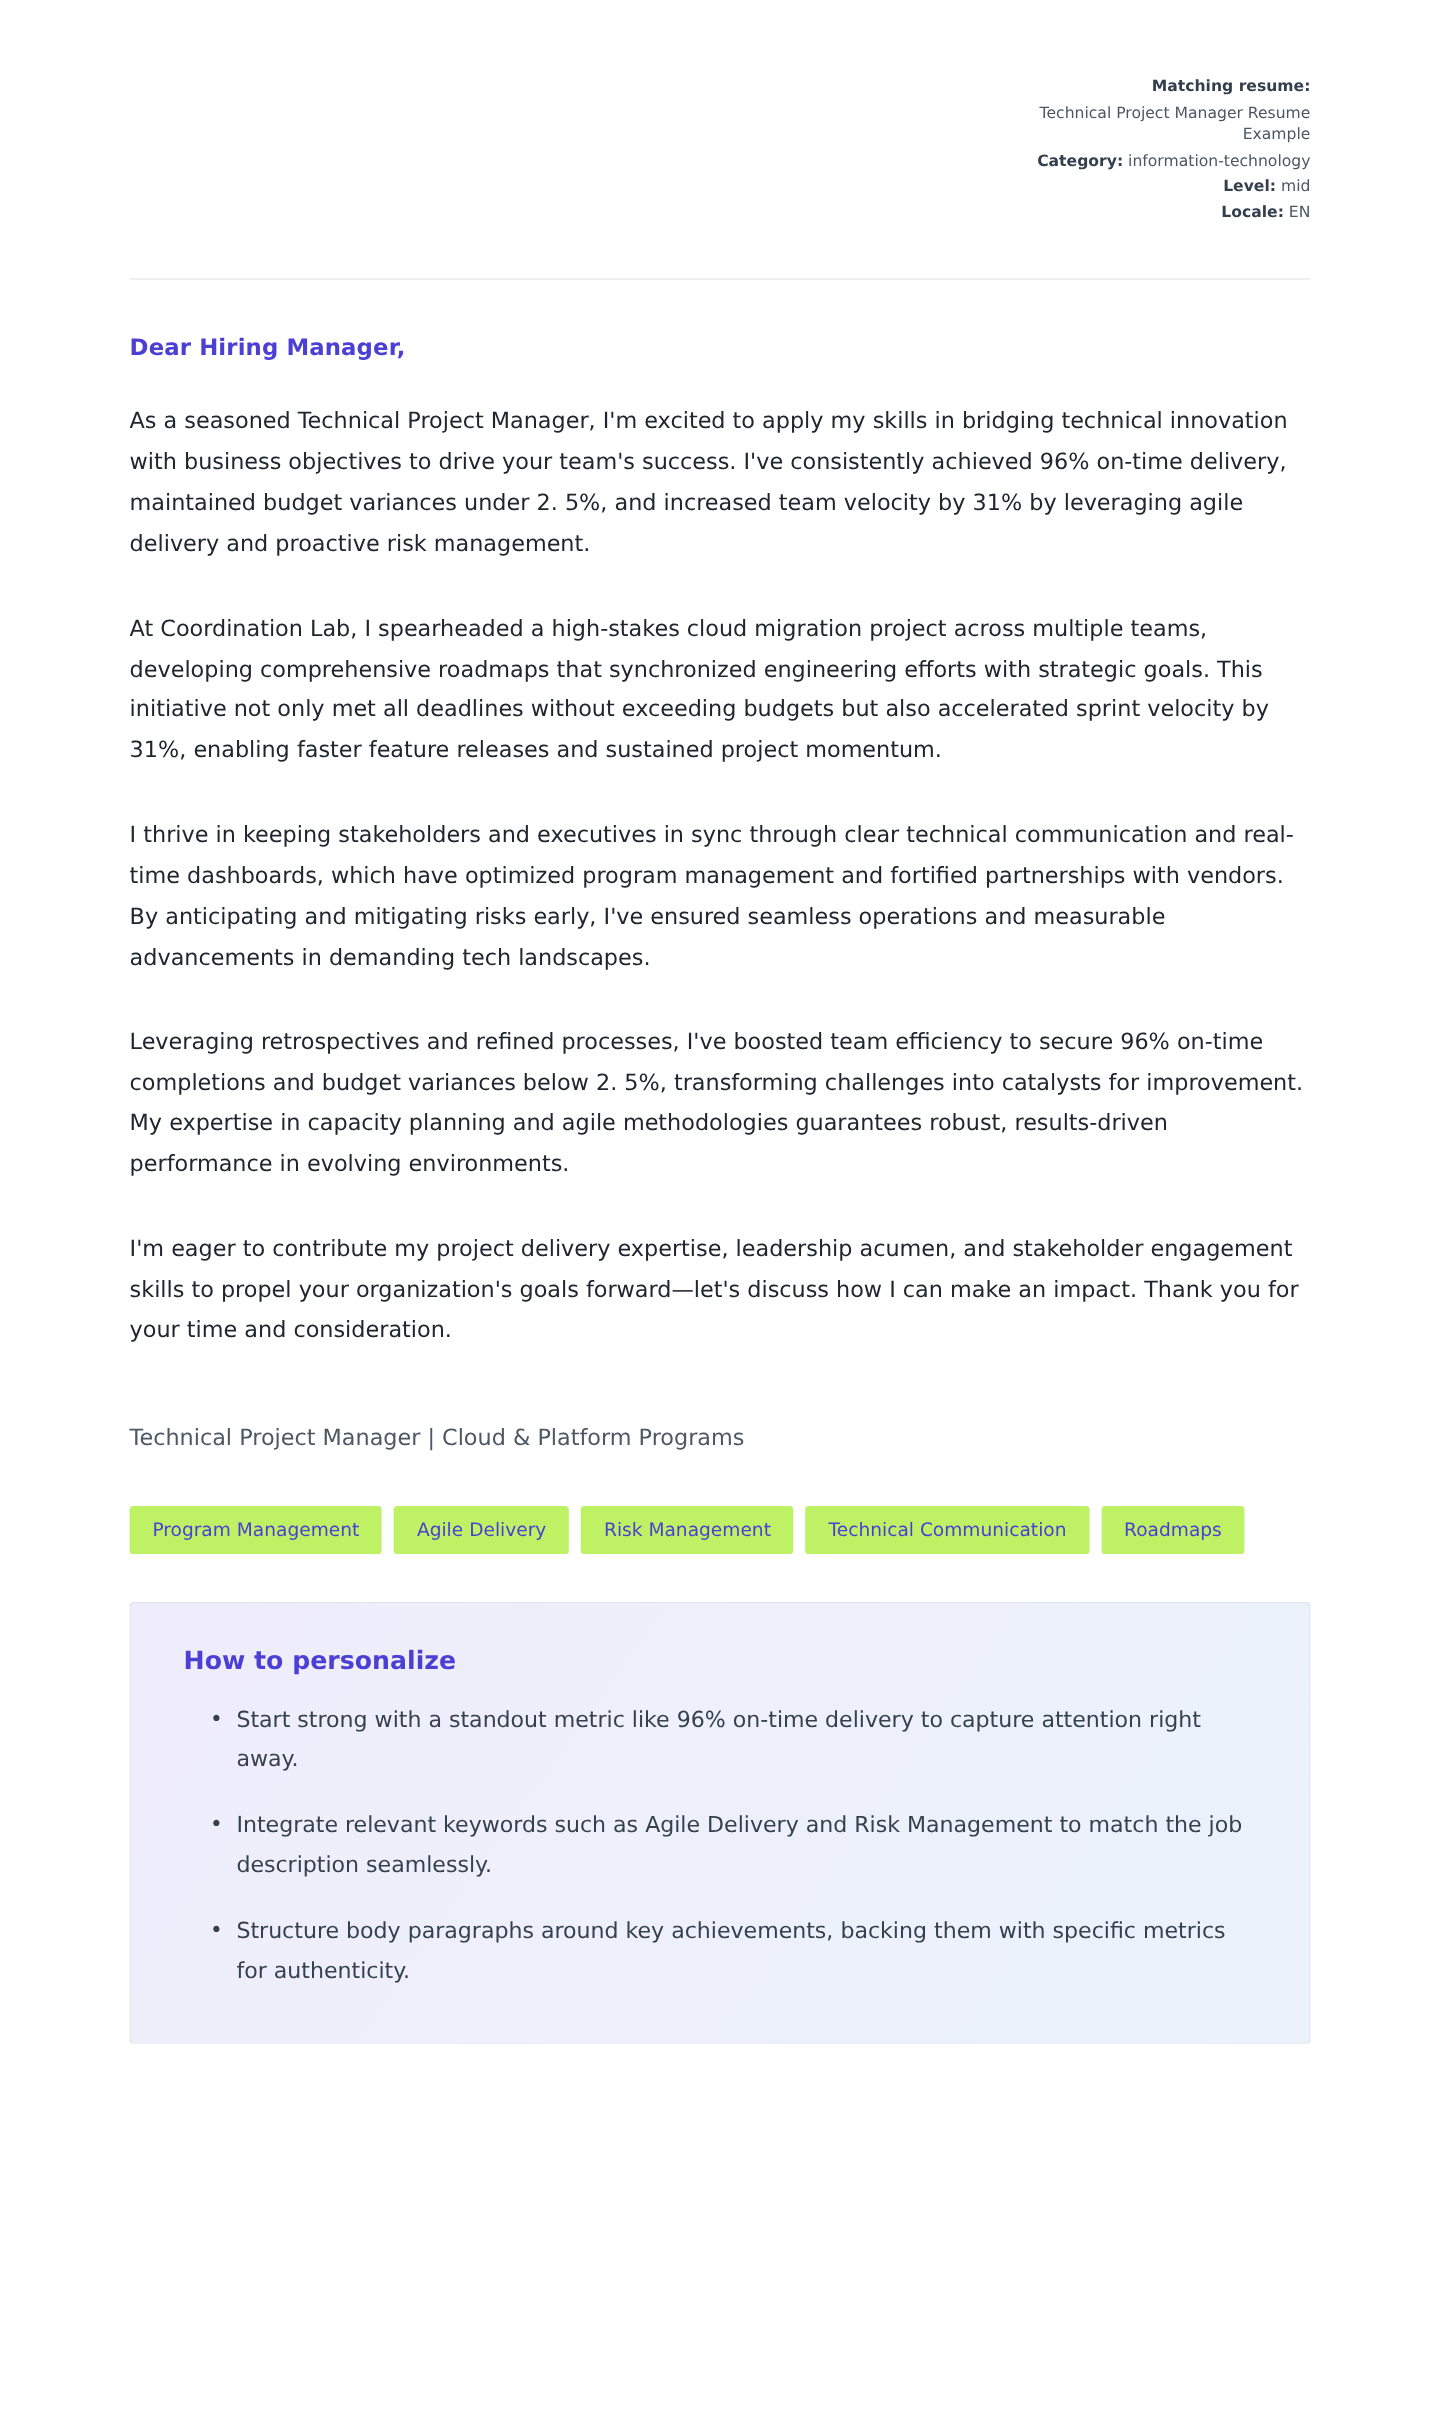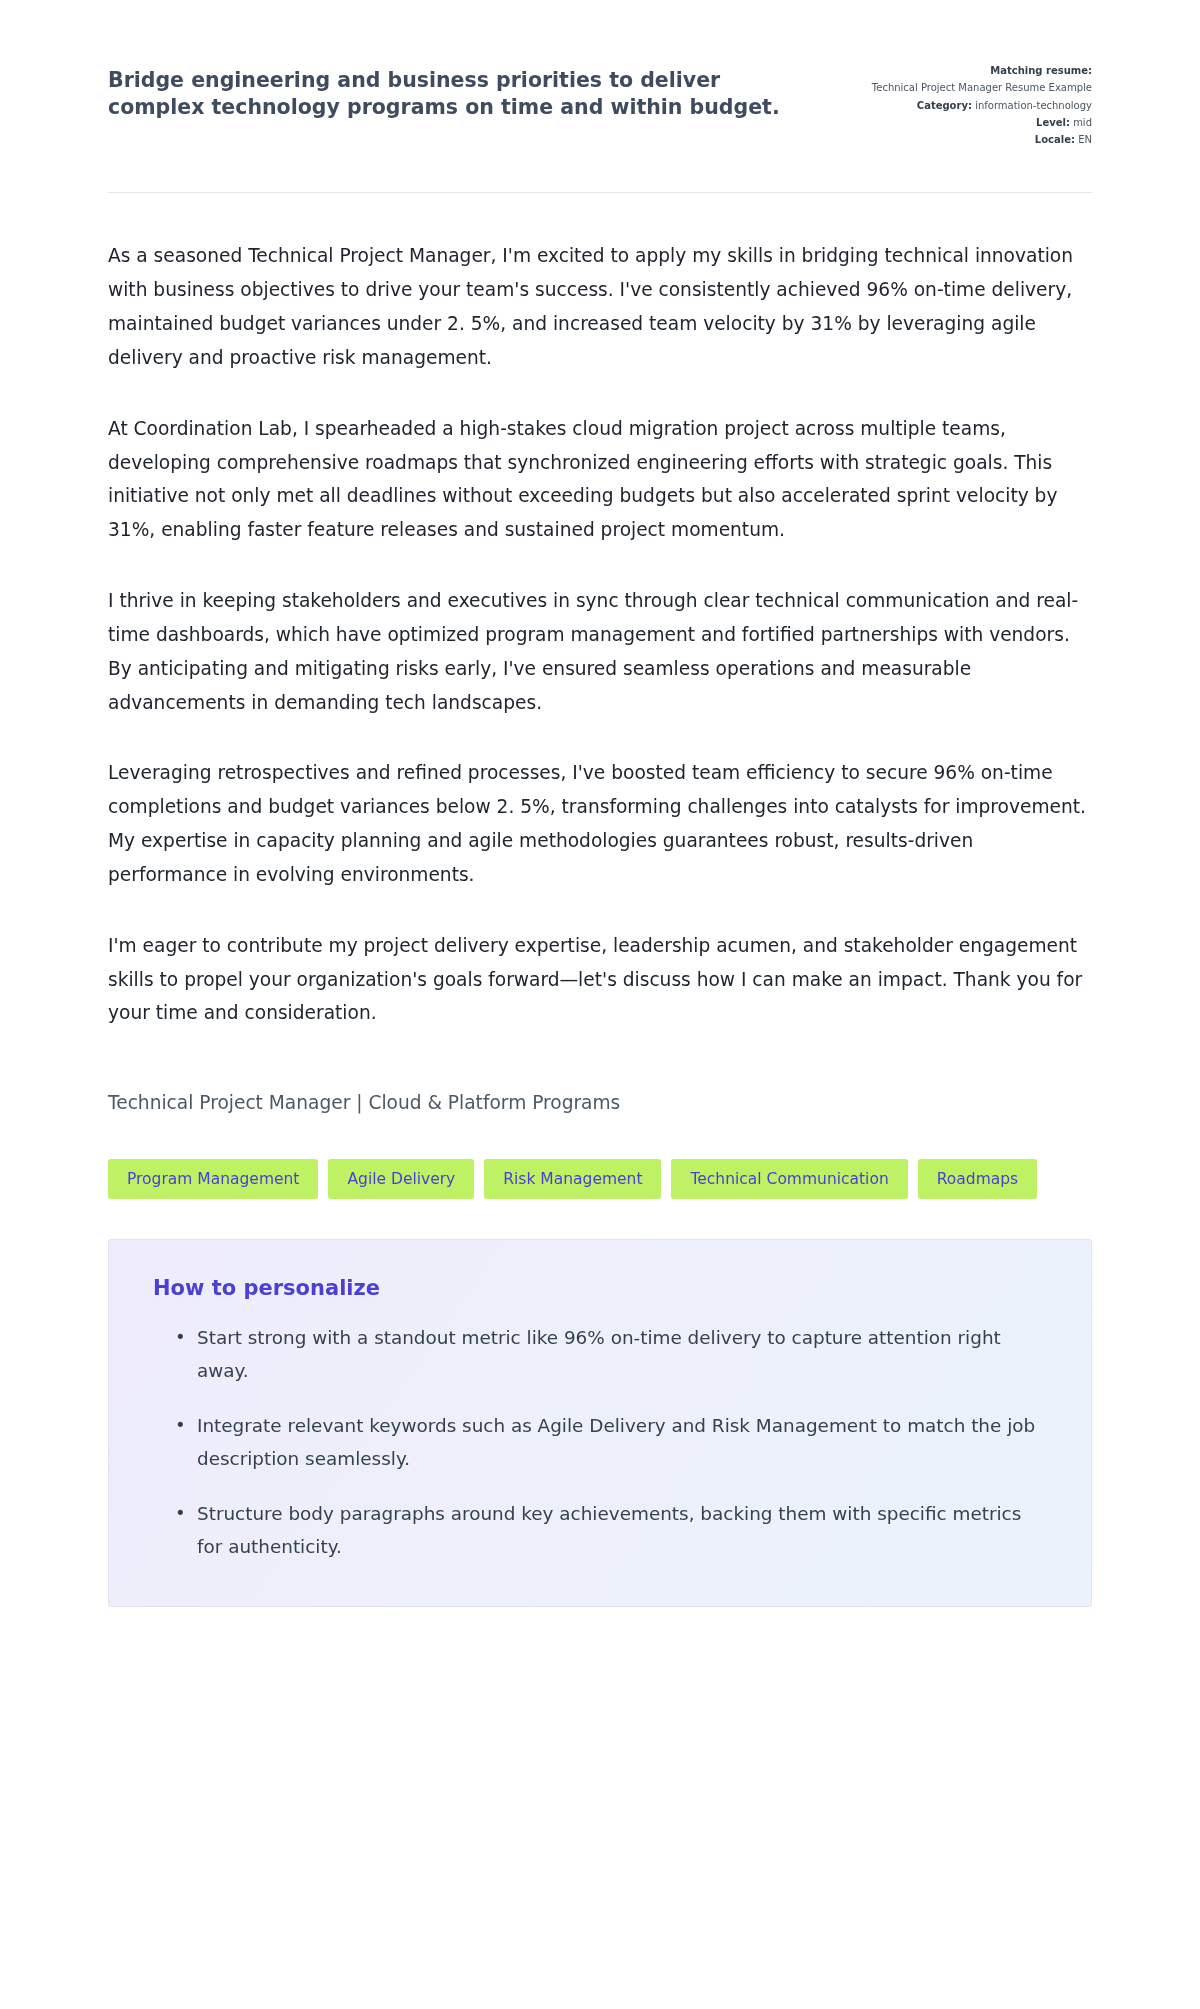--- a/index.html
+++ b/index.html
@@ -41,21 +41,21 @@
     margin: 11px 0 0 0;
     font-size: 20.5px;
     line-height: 1.31;
     font-weight: 700;
     color: #3f4c5f;
   }
   .meta {
     flex: 0 0 auto;
     width: 235px;
     text-align: right;
-    font-size: 10px;
+    font-size: 13px;
     line-height: 1.43;
     color: #46525f;
     padding-top: 8px;
   }
   .meta-row { margin-bottom: 3px; }
   .meta-label { font-weight: 700; color: #333f4d; }
   .meta-value { font-weight: 400; color: #4a5663; }
 
   .divider {
     height: 1px;
@@ -150,21 +150,20 @@
     font-size: 18px;
   }
 </style>
 </head>
 <body>
 
 <div class="page">
 
   <div class="header">
     <div class="header-left">
-      <p class="doc-subtitle">Bridge engineering and business priorities to deliver complex technology programs on time and within budget.</p>
     </div>
 
     <div class="meta">
       <div class="meta-row">
         <span class="meta-label">Matching resume:</span>
       </div>
       <div class="meta-row">
         <span class="meta-value">Technical Project Manager Resume Example</span>
       </div>
       <div class="meta-row">
@@ -178,20 +177,21 @@
       <div class="meta-row">
         <span class="meta-label">Locale:</span>
         <span class="meta-value">EN</span>
       </div>
     </div>
   </div>
 
   <hr class="divider">
 
   <div class="letter">
+    <p class="salutation">Dear Hiring Manager,</p>
 
     <p class="para">As a seasoned Technical Project Manager, I'm excited to apply my skills in bridging technical innovation with business objectives to drive your team's success. I've consistently achieved 96% on-time delivery, maintained budget variances under 2. 5%, and increased team velocity by 31% by leveraging agile delivery and proactive risk management.</p>
     <p class="para">At Coordination Lab, I spearheaded a high-stakes cloud migration project across multiple teams, developing comprehensive roadmaps that synchronized engineering efforts with strategic goals. This initiative not only met all deadlines without exceeding budgets but also accelerated sprint velocity by 31%, enabling faster feature releases and sustained project momentum.</p>
     <p class="para">I thrive in keeping stakeholders and executives in sync through clear technical communication and real-time dashboards, which have optimized program management and fortified partnerships with vendors. By anticipating and mitigating risks early, I've ensured seamless operations and measurable advancements in demanding tech landscapes.</p>
     <p class="para">Leveraging retrospectives and refined processes, I've boosted team efficiency to secure 96% on-time completions and budget variances below 2. 5%, transforming challenges into catalysts for improvement. My expertise in capacity planning and agile methodologies guarantees robust, results-driven performance in evolving environments.</p>
     <p class="para">I'm eager to contribute my project delivery expertise, leadership acumen, and stakeholder engagement skills to propel your organization's goals forward—let's discuss how I can make an impact. Thank you for your time and consideration.</p>
   </div>
 
   <div class="signature">
     <p class="sig-role">Technical Project Manager | Cloud &amp; Platform Programs</p>

